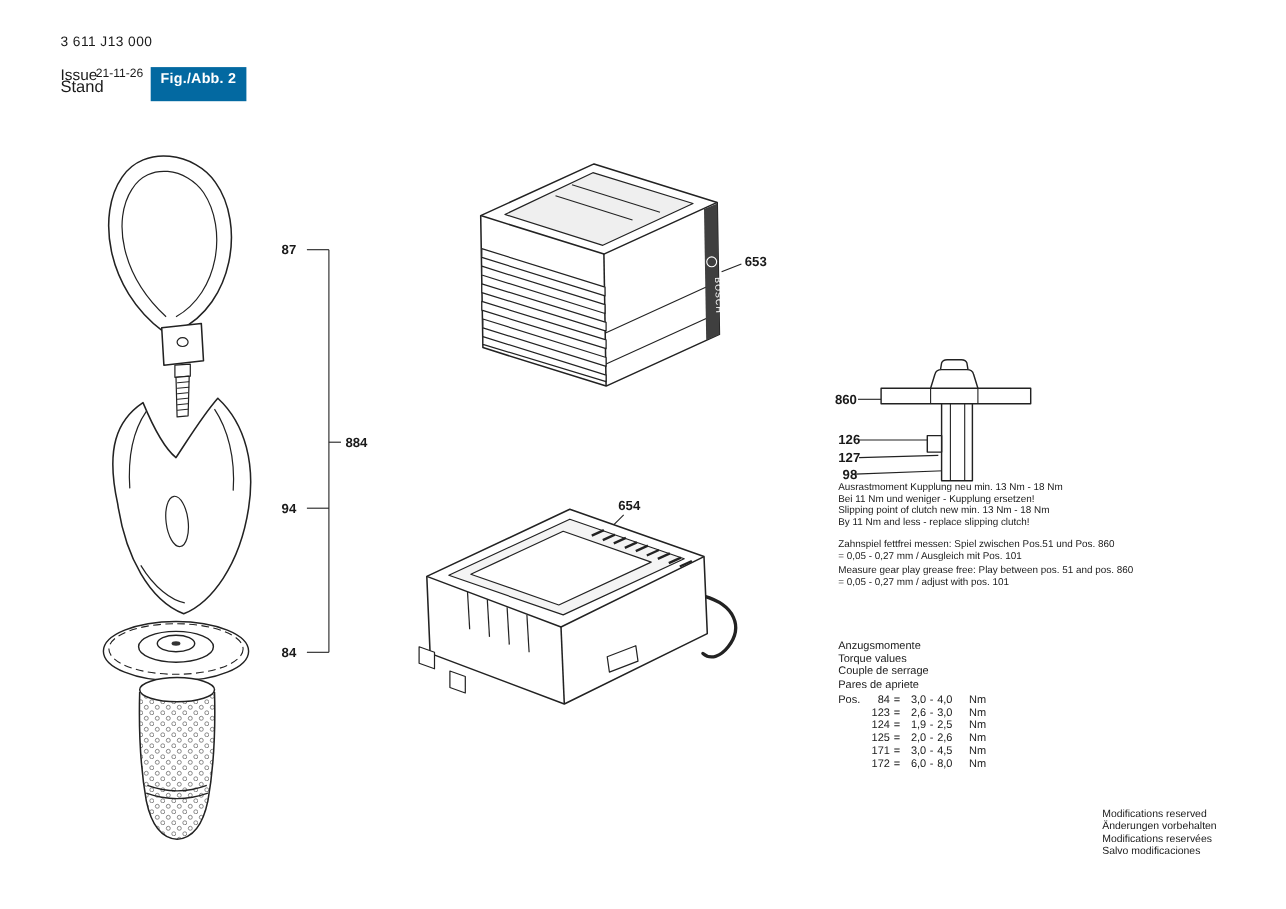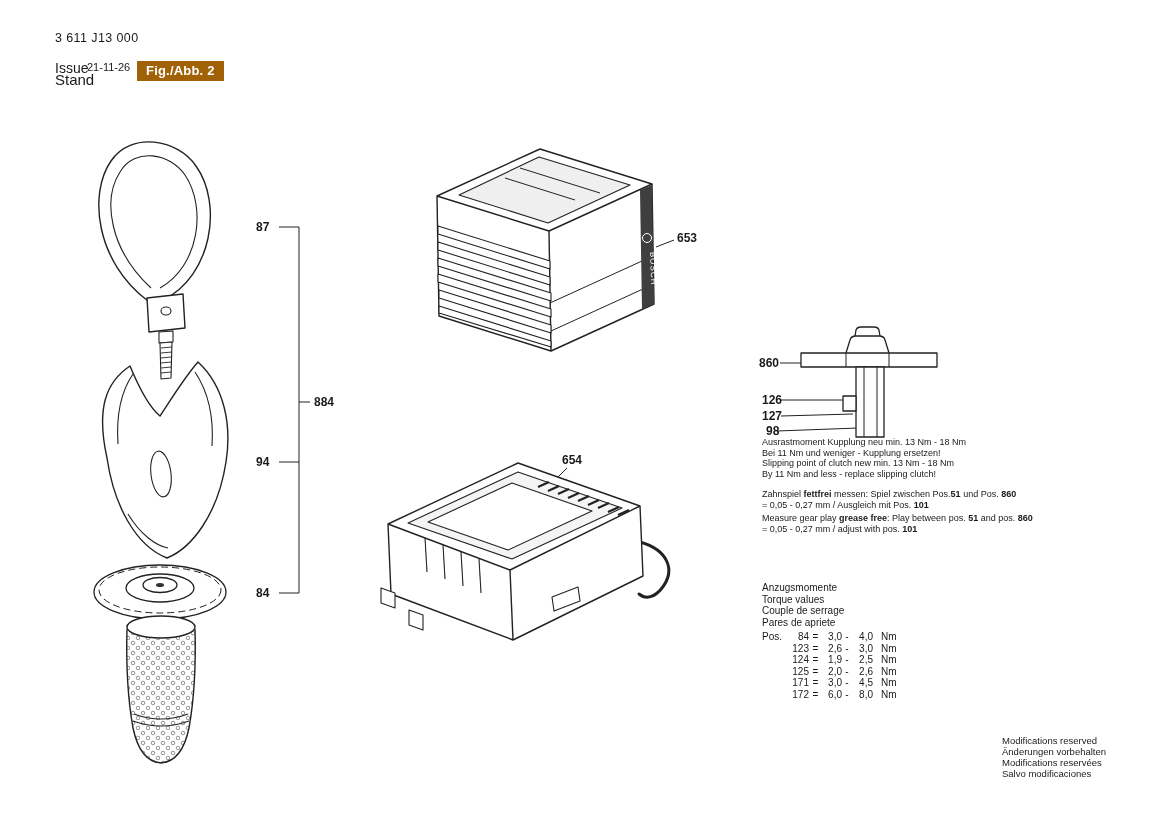--- a/index.html
+++ b/index.html
@@ -4,46 +4,46 @@
 <style>
   *{margin:0;padding:0;box-sizing:border-box}
   html,body{width:1169px;height:826px;background:#fff;overflow:hidden}
   body{font-family:"Liberation Sans",sans-serif;color:#1a1a1a;position:relative}
   .abs{position:absolute}
   svg.art{position:absolute;left:0;top:0}
   .part-no{left:55px;top:31px;font-size:12.5px;letter-spacing:.4px}
   .lbl-issue{left:55px;top:60px;font-size:14px}
   .lbl-stand{left:55px;top:71px;font-size:15px}
   .date{left:87px;top:61px;font-size:11px}
-  .figbox{left:137px;top:61px;background:#a16207;color:#fff;font-weight:bold;font-size:13px;padding:2px 9px 3px;letter-spacing:.2px}
+  .figbox{left:137px;top:61px;background:#0369a1;color:#fff;font-weight:bold;font-size:13px;padding:2px 9px 14px;letter-spacing:.2px}
   .plabel{font-size:12px;font-weight:600;white-space:nowrap}
   .l87{left:256px;top:220px}
   .l884{left:314px;top:395px}
   .l85{left:256px;top:455px}
   .l84{left:256px;top:586px}
   .l653{left:677px;top:231px}
   .l654{left:562px;top:453px}
   .l860{left:759px;top:356px}
   .l126{left:762px;top:393px}
   .l127{left:762px;top:409px}
   .l98{left:766px;top:424px}
   .note{font-size:9px;line-height:10.5px;white-space:nowrap}
-  .b{font-weight:bold}
+  .b{font-weight:normal}
   .clutch-note{left:762px;top:437px}
   .gear-note{left:762px;top:489px}
   .gear-note .gap{margin-top:3px}
   .torque{left:762px;top:582px;white-space:nowrap}
   .torque .hline{font-size:10px;line-height:11.5px}
   .trows{margin-top:3px;font-size:10px;line-height:11.5px}
   .t-pre{display:inline-block;width:24px}
   .t-pos{display:inline-block;width:23px;text-align:right}
   .t-eq{display:inline-block;width:13px;text-align:center}
   .t-min{display:inline-block;width:20px;text-align:right}
   .t-dash{display:inline-block;width:10px;text-align:center}
-  .t-max{display:inline-block;width:21px;text-align:right}
+  .t-max{display:inline-block;width:21px;text-align:left}
   .t-unit{display:inline-block;margin-left:8px}
   .footer{left:1002px;top:735px;font-size:9.5px;line-height:11px;white-space:nowrap}
 </style>
 </head>
 <body>
 
 <svg class="art" width="1169" height="826" viewBox="0 0 1169 826">
   <defs>
     <pattern id="gripdots" width="10" height="10" patternUnits="userSpaceOnUse">
       <circle cx="3" cy="3" r="1.8" fill="none" stroke="#777" stroke-width="0.8"></circle>

